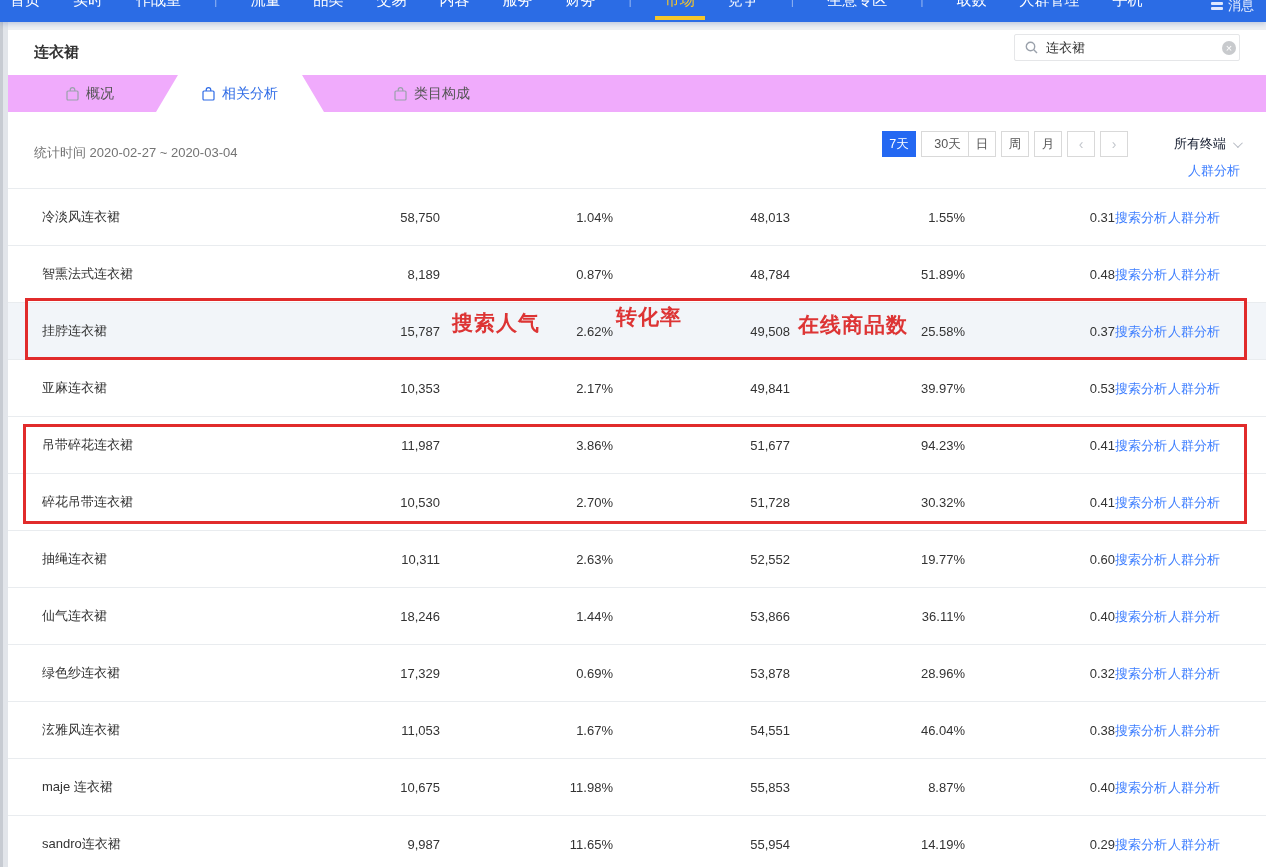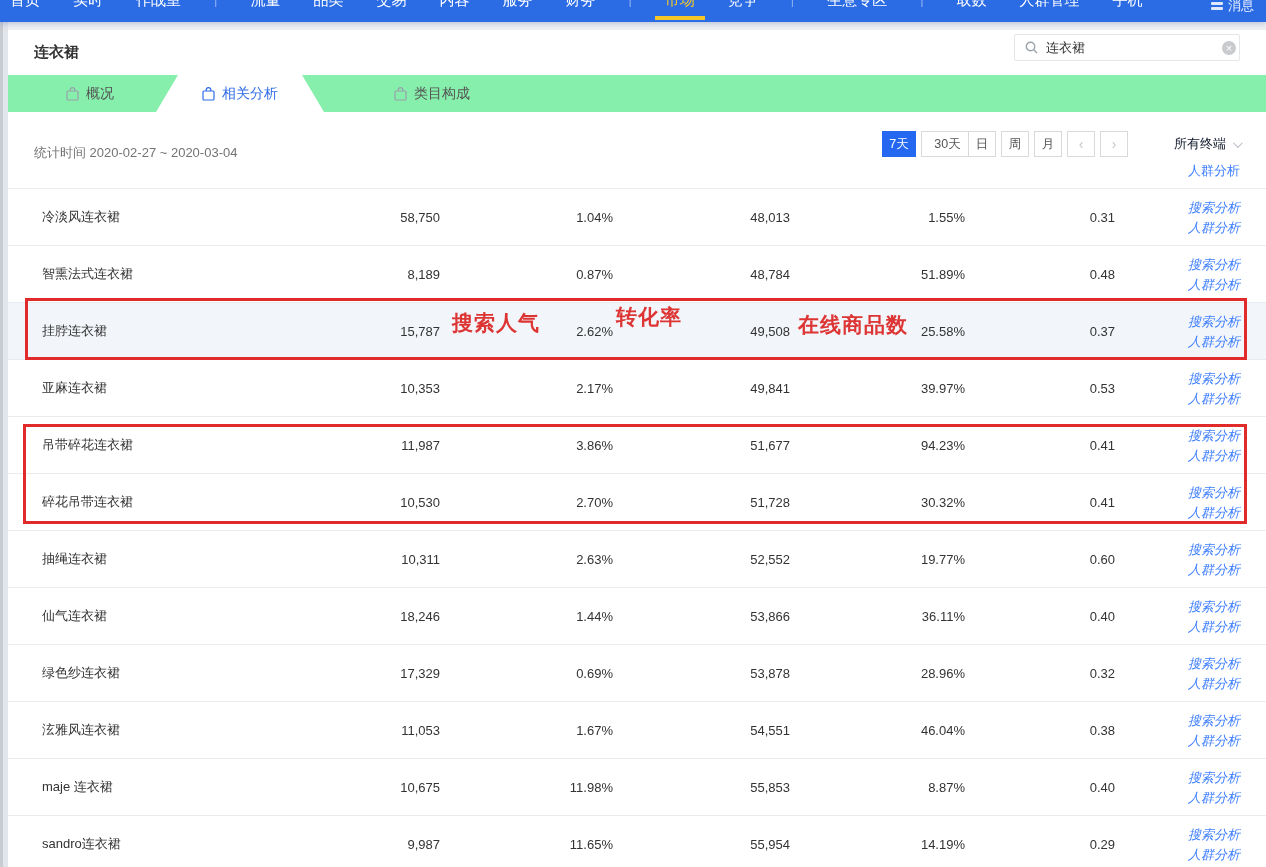--- a/index.html
+++ b/index.html
@@ -51,21 +51,21 @@
   }
   .search-box svg { flex:none; }
   .search-input { border:none; outline:none; flex:1; font-size:13px; color:#333;
     margin-left:8px; font-family:inherit; background:transparent; }
   .clear-btn { flex:none; width:14px; height:14px; border-radius:50%;
     background:#c8cacd; color:#fff; font-size:11px; line-height:14px;
     text-align:center; cursor:pointer; }
   .clear-btn::before { content:"×"; }
 
   
-  .tab-strip { height:37px; background:#86efac; display:flex; padding-left:16px; }
+  .tab-strip { height:37px; background:#f0abfc; display:flex; padding-left:16px; }
   .tab { width:132px; display:flex; align-items:center; justify-content:center;
     gap:7px; color:#555; cursor:pointer; font-size:14px; }
   .tab svg { color:#9aa1ab; }
   .tab.active {
     width:168px; background:#fff; color:#2e6be6;
     clip-path:polygon(22px 0, calc(100% - 22px) 0, 100% 100%, 0 100%);
   }
   .tab.active svg { color:#2e6be6; }
   .tab.t3 { margin-left:42px; }
 
@@ -97,22 +97,22 @@
     color:#3d7eff; font-size:13px; cursor:pointer; }
   .trow {
     display:grid; height:57px; align-items:center;
     grid-template-columns:260px 138px 173px 177px 175px 150px 1fr;
     padding:0 26px 0 34px; border-bottom:1px solid #e9ecef;
     font-size:13px; color:#333; background:#fff;
   }
   .trow.hl { background:#f2f5f9; }
   .cell-kw { text-align:left; }
   .cell-num { text-align:right; }
-  .cell-links { display:flex; flex-direction:column; align-items:flex-end;
-    gap:1px; line-height:19px;font-style:italic; }
+  .cell-links { display:flex; flex-direction:row; align-items:flex-end;
+    gap:1px; line-height:19px; }
   .cell-links span { color:#3d7eff; cursor:pointer; }
 
   
   .overlay { position:absolute; inset:0; pointer-events:none; z-index:9; }
   .red-box { position:absolute; border:3px solid #e12b2b; }
   .box1 { left:25px; top:298px; width:1222px; height:62px; }
   .box2 { left:23px; top:424px; width:1224px; height:100px; }
   .red-label { position:absolute; color:#dd3434; font-size:21px; font-weight:bold;
     letter-spacing:1px; white-space:nowrap; }
   .lab1 { left:452px; top:309px; }

